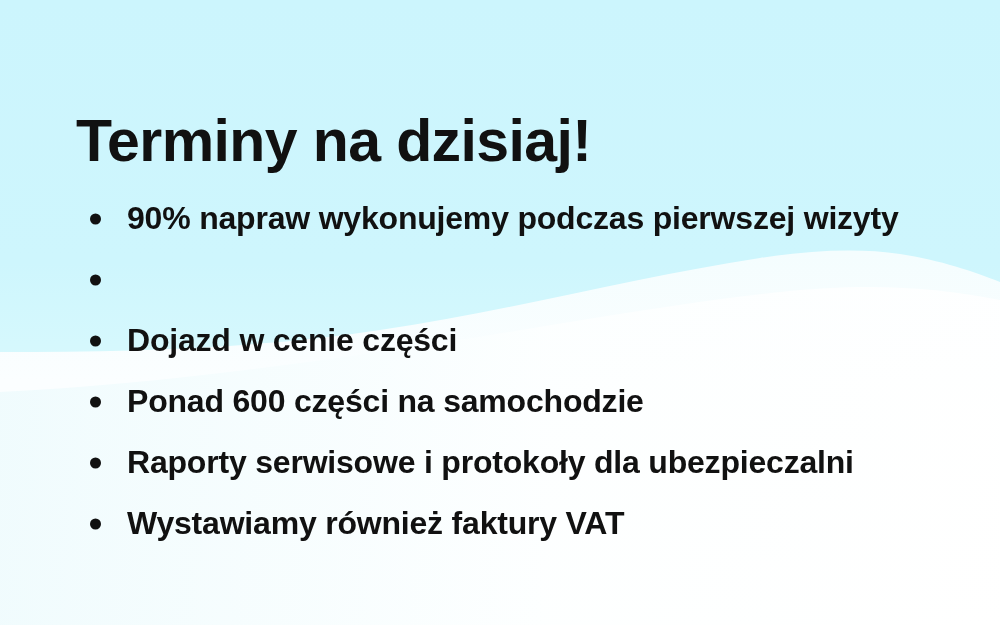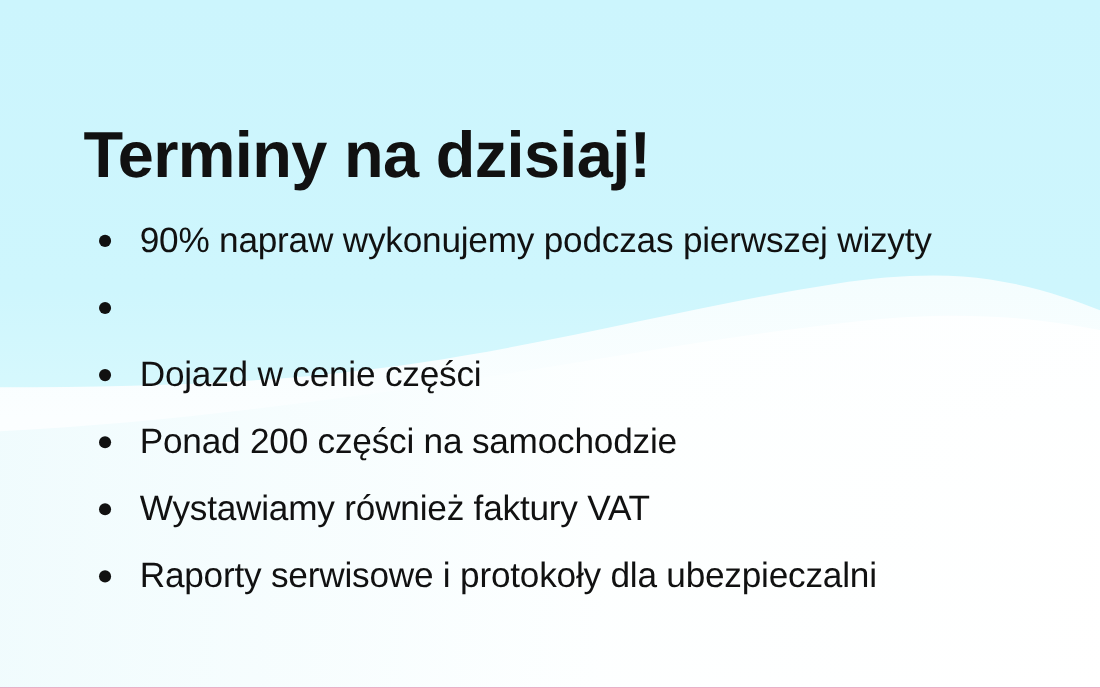--- a/index.html
+++ b/index.html
@@ -6,21 +6,21 @@
     margin: 0;
     padding: 0;
     background: #ffffff;
   }
 
   #slide {
     position: relative;
     width: 1000px;
     height: 625px;
     overflow: hidden;
-    background: #be185d;
+    background: #f9a8d4;
     font-family: "Liberation Sans", sans-serif;
   }
 
   
   .bg-base {
     position: absolute;
     inset: 0;
     background: linear-gradient(to bottom, #ccf5fd 0%, #cef6fd 42%, #d9f9fd 62%, #e6fbfd 78%, #f2fdfe 100%);
   }
 
@@ -73,21 +73,21 @@
     top: 50%;
     transform: translateY(-50%);
     width: 11px;
     height: 11px;
     border-radius: 50%;
     background: #111111;
   }
 
   .bullet-text {
     font-size: 32px;
-    font-weight: normal;
+    font-weight: bold;
     color: #111111;
     letter-spacing: -0.2px;
     line-height: 1.1;
     white-space: nowrap;
   }
 </style>
 </head>
 <body>
 
 <div id="slide">
@@ -128,29 +128,29 @@
         <span class="bullet-dot"></span>
       </li>
 
       <li class="bullet-item">
         <span class="bullet-dot"></span>
         <span class="bullet-text">Dojazd w cenie części</span>
       </li>
 
       <li class="bullet-item">
         <span class="bullet-dot"></span>
-        <span class="bullet-text">Ponad 200 części na samochodzie</span>
+        <span class="bullet-text">Ponad 600 części na samochodzie</span>
+      </li>
+
+      <li class="bullet-item">
+        <span class="bullet-dot"></span>
+        <span class="bullet-text">Raporty serwisowe i protokoły dla ubezpieczalni</span>
       </li>
 
       <li class="bullet-item">
         <span class="bullet-dot"></span>
         <span class="bullet-text">Wystawiamy również faktury VAT</span>
-      </li>
-
-      <li class="bullet-item">
-        <span class="bullet-dot"></span>
-        <span class="bullet-text">Raporty serwisowe i protokoły dla ubezpieczalni</span>
       </li>
 
     </ul>
 
   </div>
 </div>
 
 </body></html>

